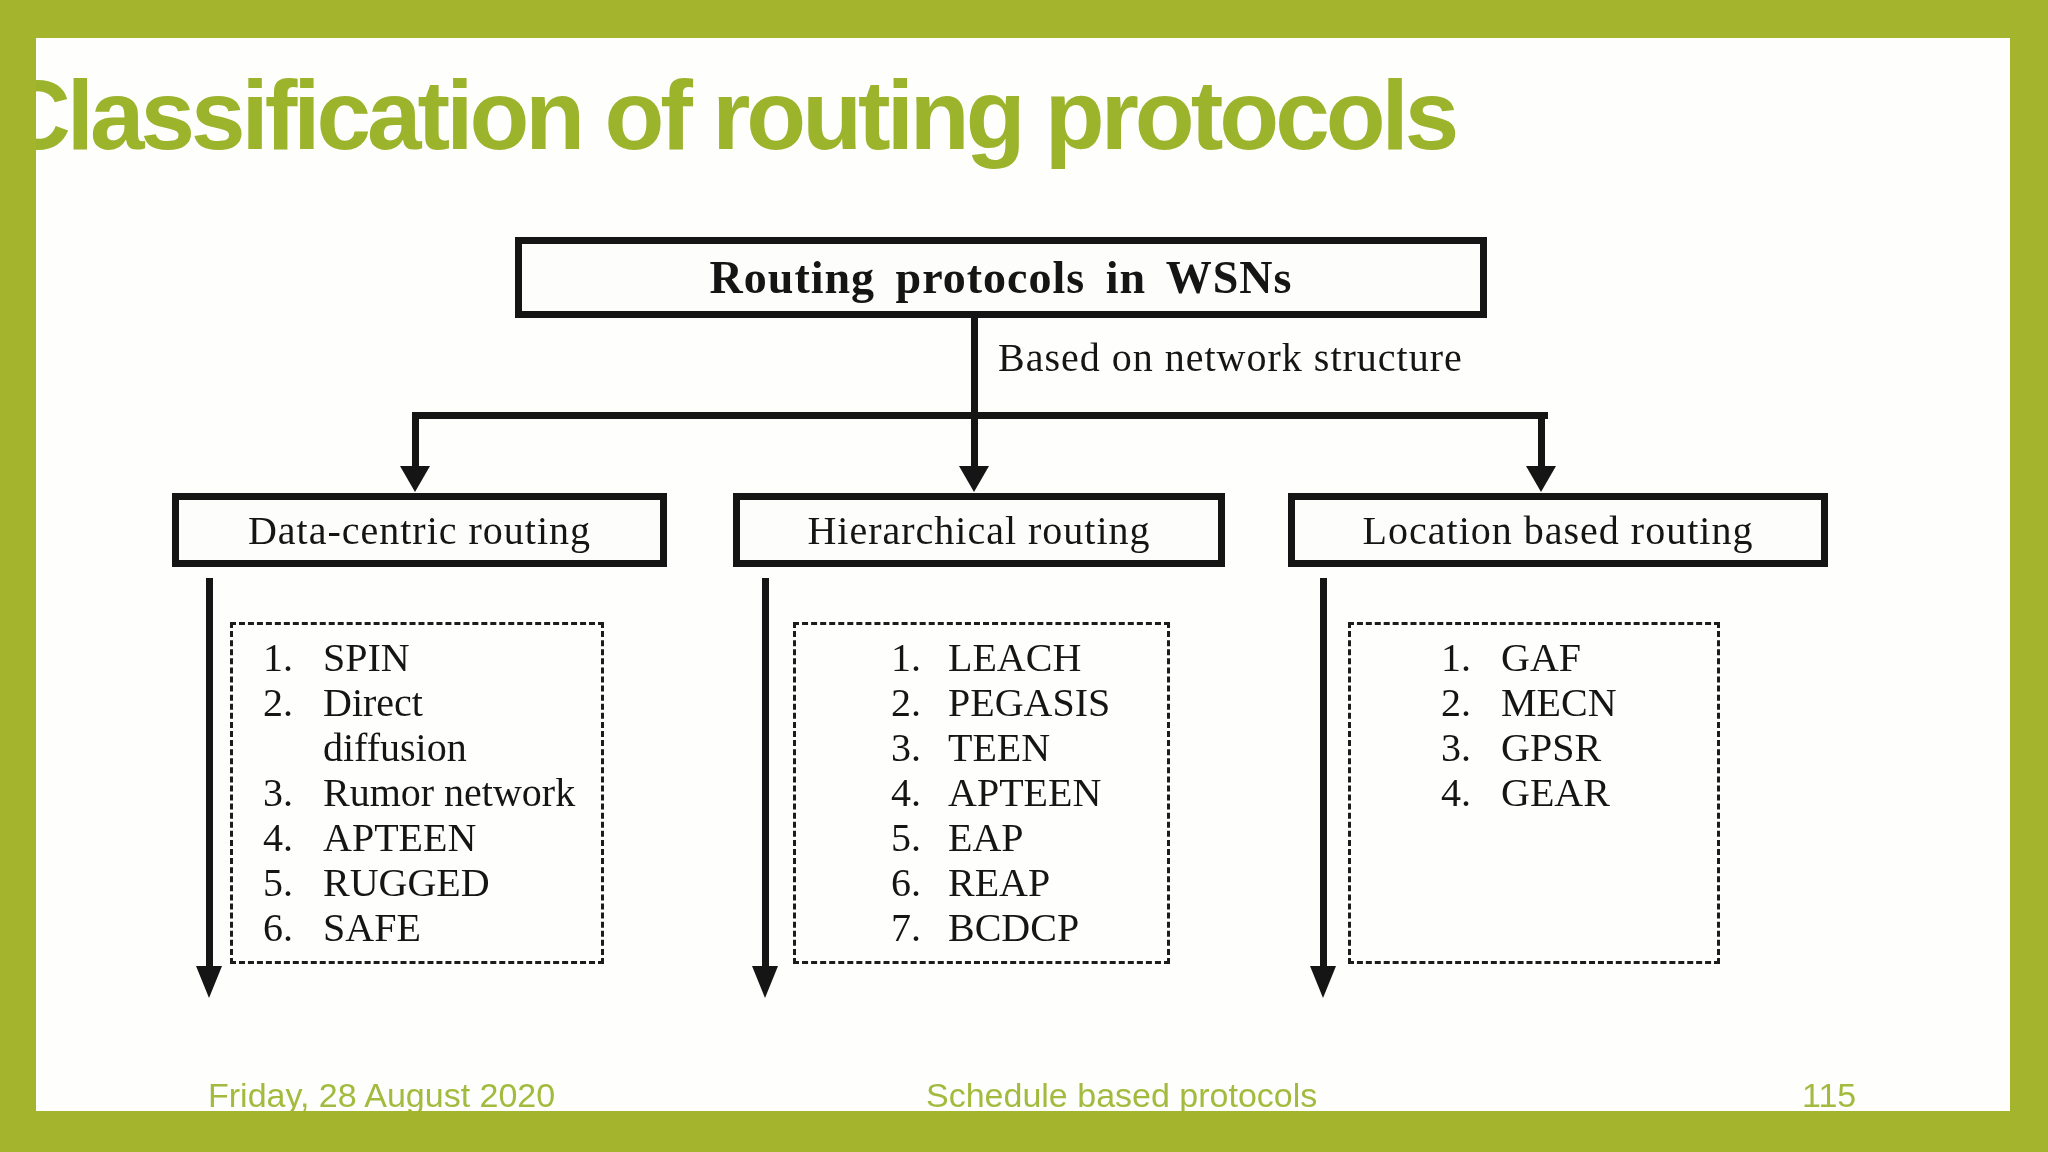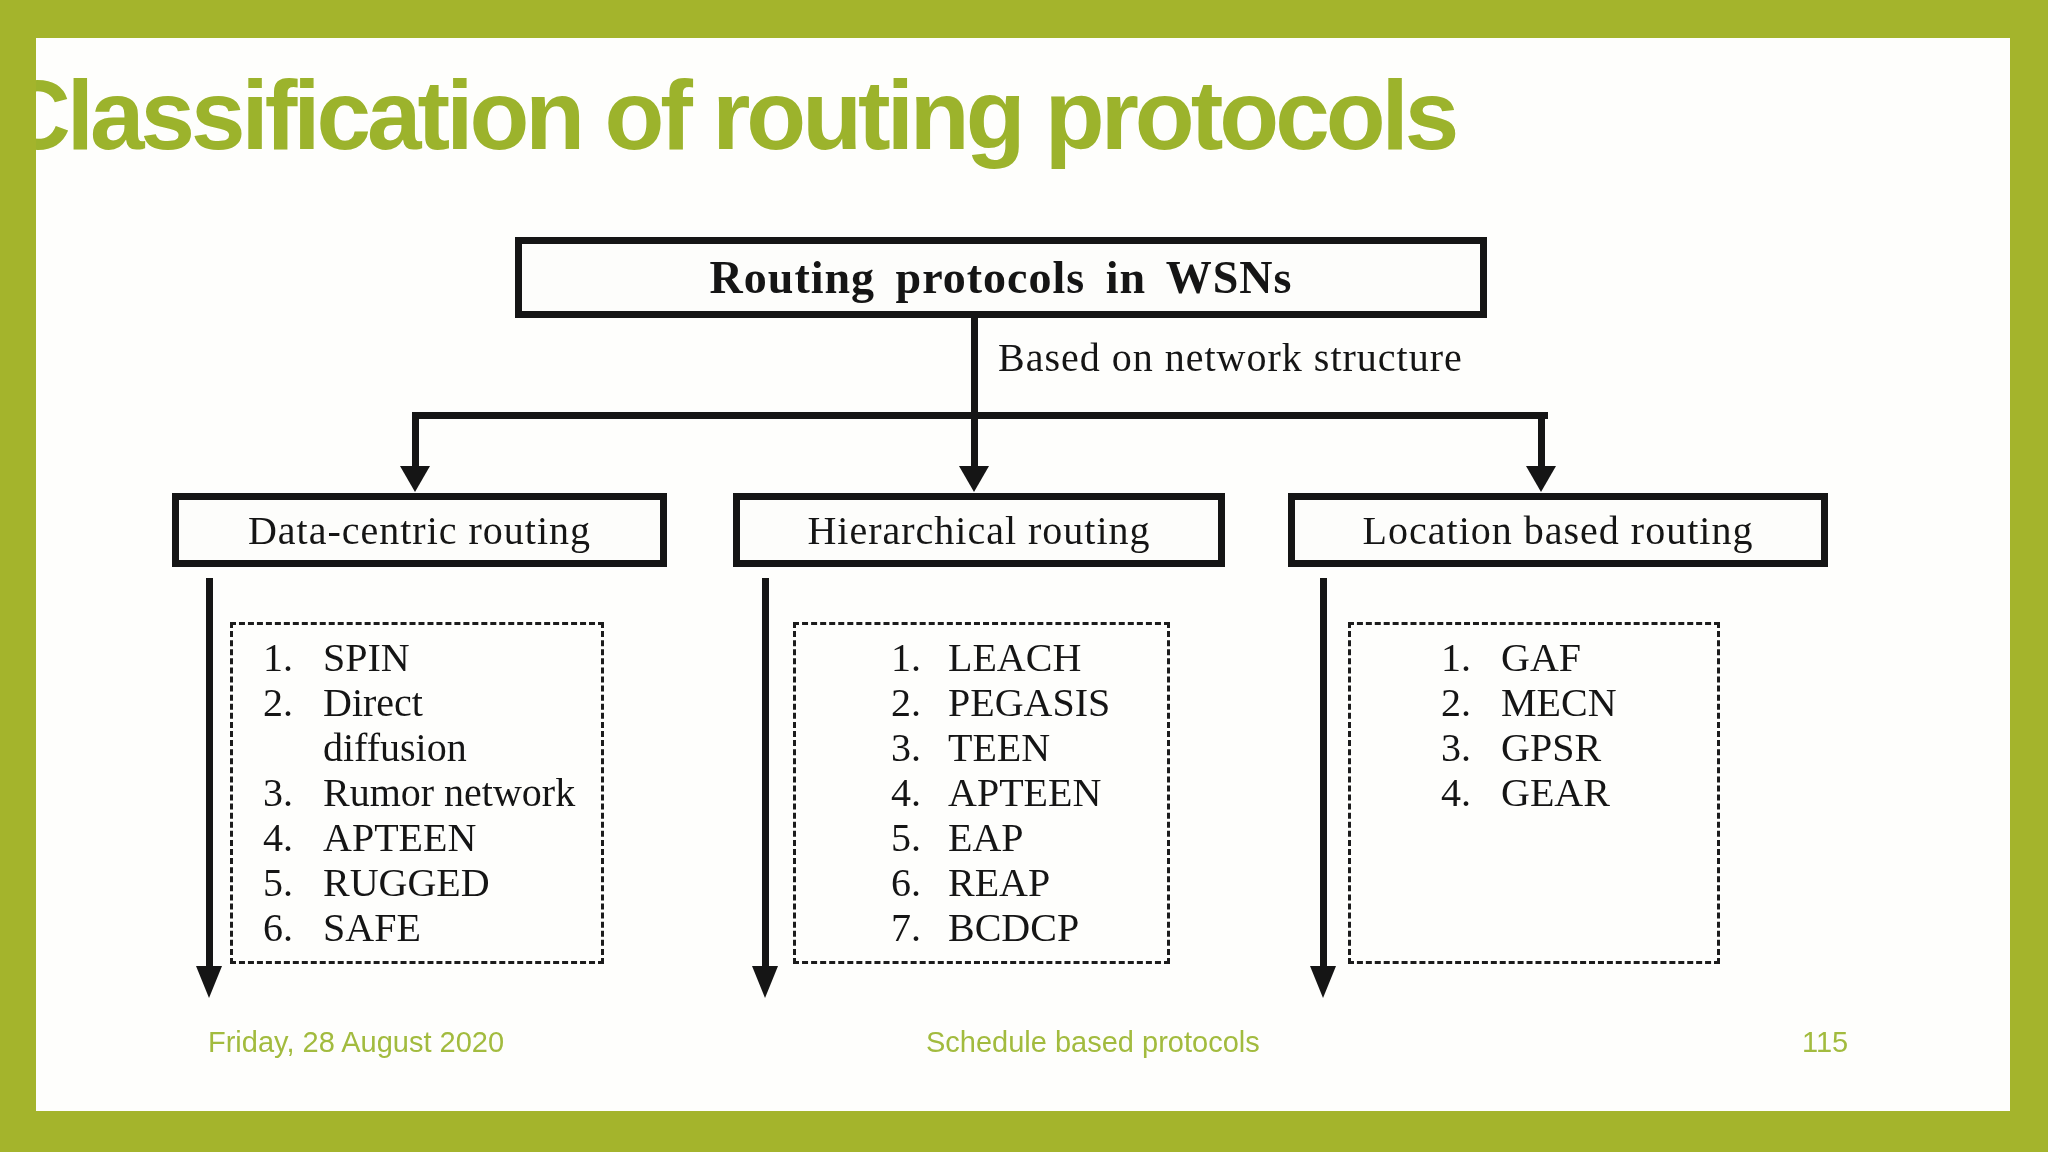--- a/index.html
+++ b/index.html
@@ -46,22 +46,22 @@
   .db1{left:793px;width:377px;}
   .db2{left:1348px;width:372px;}
   .row{display:flex;align-items:baseline;font-size:40px;line-height:45px;}
   .db0 .row{padding-left:30px;}
   .db1 .row{padding-left:95px;}
   .db2 .row{padding-left:90px;}
   .num{flex:0 0 auto;}
   .db0 .num{width:60px;} .db1 .num{width:57px;} .db2 .num{width:60px;}
   .itm{white-space:pre-line;}
   
-  .footer{position:absolute;left:0;top:1026px;width:100%;height:36px;
-          font-size:29px;color:#a2bb3e;}
+  .footer{position:absolute;left:0;top:1076px;width:100%;height:36px;
+          font-size:34px;color:#a2bb3e;}
   .f-date{position:absolute;left:208px;}
   .f-section{position:absolute;left:926px;}
   .f-page{position:absolute;left:1802px;}
 </style>
 </head>
 <body>
 
 <div class="slide">
 
   <h1 class="title">Classification of routing protocols</h1>

